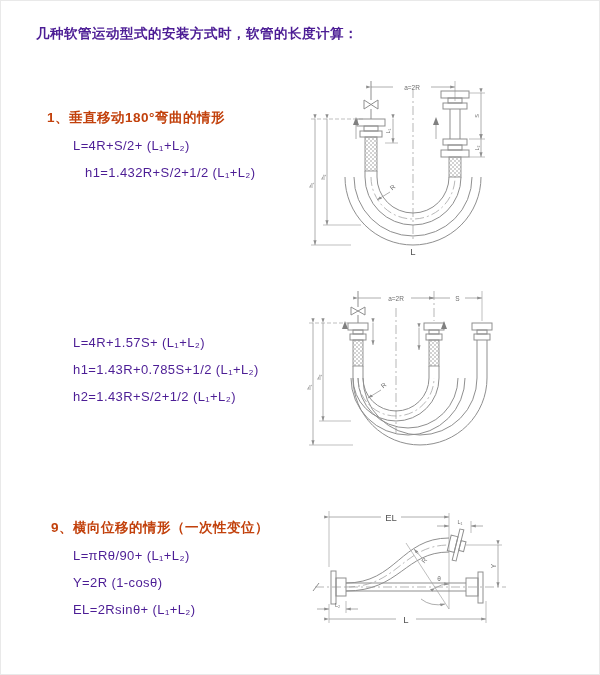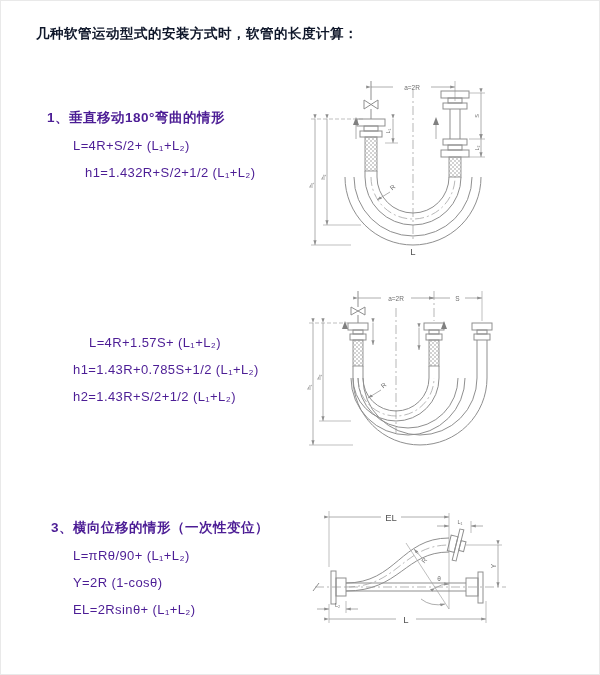--- a/index.html
+++ b/index.html
@@ -2,22 +2,22 @@
 <html><head>
 <meta charset="utf-8">
 <style>
   html,body{margin:0;padding:0;background:#ffffff;}
   .page{
     position:relative;width:600px;height:675px;background:#ffffff;
     font-family:"Liberation Sans","DejaVu Sans",sans-serif;
     color:#333;overflow:hidden;box-sizing:border-box;border:1px solid #e9e9e9;
   }
   .abs{position:absolute;white-space:nowrap;}
-  .doc-title{left:35px;top:24px;font-size:13.5px;font-weight:700;color:#0f172a;letter-spacing:.5px;}
-  .sec-heading{font-size:13.5px;font-weight:700;color:#4c1d95;letter-spacing:.5px;}
+  .doc-title{left:35px;top:24px;font-size:13.5px;font-weight:700;color:#4c1d95;letter-spacing:.5px;}
+  .sec-heading{font-size:13.5px;font-weight:700;color:#c2410c;letter-spacing:.5px;}
   .formula{font-size:13px;font-weight:400;color:#4c1d95;letter-spacing:.4px;}
   svg{position:absolute;overflow:visible;}
   svg text{font-family:"Liberation Sans","DejaVu Sans",sans-serif;fill:#6f6f6f;}
   .dim{stroke:#9a9a9a;stroke-width:.8;fill:none;}
   .body-line{stroke:#8f8f8f;stroke-width:1;fill:none;}
   .thin{stroke:#a3a3a3;stroke-width:.7;fill:none;}
   .cl{stroke:#9a9a9a;stroke-width:.7;fill:none;stroke-dasharray:9 3 2 3;}
   .hatchbox{stroke:#8f8f8f;stroke-width:.9;}
   .lblv{font-size:5.5px;}
   .lbl{font-size:6.5px;}
@@ -28,25 +28,25 @@
 <body>
 
 <div class="page">
 
   <div class="abs doc-title">几种软管运动型式的安装方式时，软管的长度计算：</div>
 
   <div class="abs sec-heading" style="left:46px;top:108px">1、垂直移动180°弯曲的情形</div>
   <div class="abs formula" style="left:72px;top:137px">L=4R+S/2+ (L₁+L₂)</div>
   <div class="abs formula" style="left:84px;top:164px">h1=1.432R+S/2+1/2 (L₁+L₂)</div>
 
-  <div class="abs formula" style="left:88px;top:334px">L=4R+1.57S+ (L₁+L₂)</div>
+  <div class="abs formula" style="left:72px;top:334px">L=4R+1.57S+ (L₁+L₂)</div>
   <div class="abs formula" style="left:72px;top:361px">h1=1.43R+0.785S+1/2 (L₁+L₂)</div>
   <div class="abs formula" style="left:72px;top:388px">h2=1.43R+S/2+1/2 (L₁+L₂)</div>
 
-  <div class="abs sec-heading" style="left:50px;top:518px">3、横向位移的情形（一次性变位）</div>
+  <div class="abs sec-heading" style="left:50px;top:518px">9、横向位移的情形（一次性变位）</div>
   <div class="abs formula" style="left:72px;top:547px">L=πRθ/90+ (L₁+L₂)</div>
   <div class="abs formula" style="left:72px;top:574px">Y=2R (1-cosθ)</div>
   <div class="abs formula" style="left:72px;top:601px">EL=2Rsinθ+ (L₁+L₂)</div>
 
   <svg style="left:302px;top:72px" width="295" height="190" viewBox="0 0 295 190">
     <defs>
       <marker id="ar1" markerWidth="7" markerHeight="5" refX="6" refY="2" orient="auto">
         <path d="M0,0 L6,2 L0,4 z" fill="#8f8f8f"></path>
       </marker>
       <pattern id="hp1" width="4" height="4" patternUnits="userSpaceOnUse">

